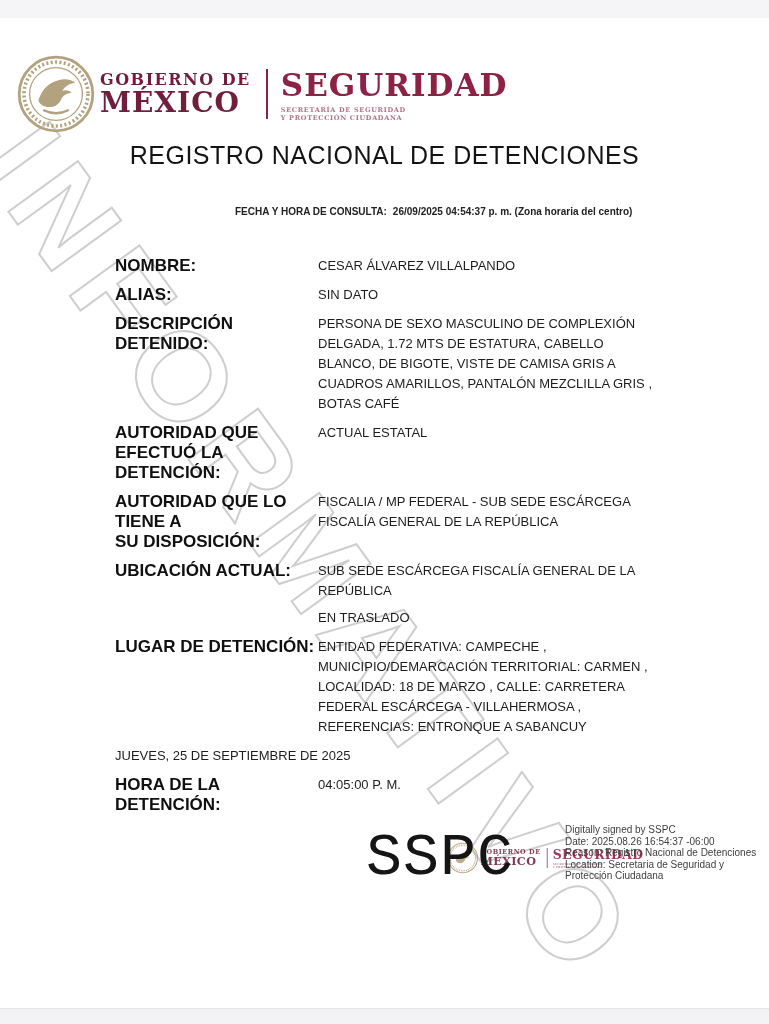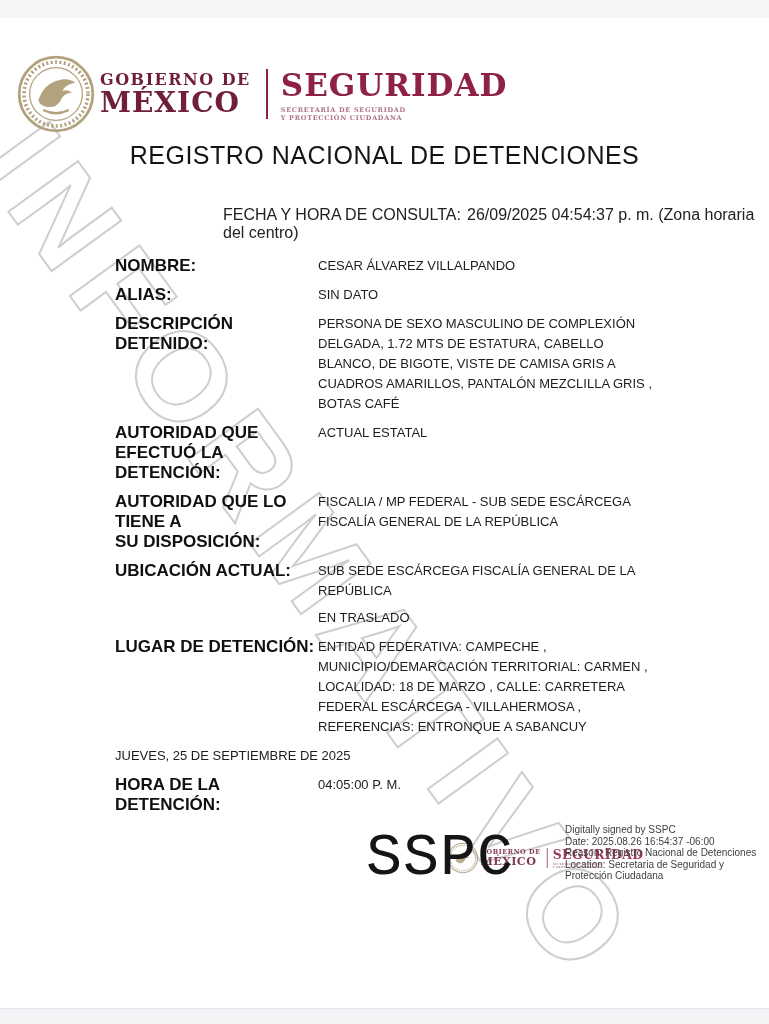--- a/index.html
+++ b/index.html
@@ -29,21 +29,21 @@
   .gob-line2 { font-size:28px; letter-spacing:1px; margin-top:-3px; }
   .divider { width:2px; height:50px; background:#8e2244; margin:0 13px 0 15px; }
   .seg-text { color:#8e2244; font-family:"DejaVu Serif", serif; }
   .seg-main { font-size:31px; font-weight:bold; letter-spacing:1px; }
   .seg-sub { font-size:6.5px; font-weight:bold; color:#b0738a; letter-spacing:0.7px; line-height:8px; margin-top:3px; white-space:pre-line; }
 
   .title {
     position:absolute; top:141px; left:0; width:769px; text-align:center;
     font-size:25px; font-weight:normal; color:#141414; letter-spacing:0.5px; z-index:2;
   }
-  .consulta { position:absolute; top:206px; left:223px; font-size:16px; color:#222; z-index:2; }
+  .consulta { position:absolute; top:206px; left:235px; font-size:10px; color:#222; z-index:2;font-weight:bold; }
   .consulta .c-label { margin-right:6px; }
 
   .fields { position:absolute; left:115px; top:256px; width:606px; display:flex; flex-direction:column; gap:9px; z-index:2; }
   .row { display:flex; align-items:flex-start; }
   .flabel { width:203px; flex-shrink:0; font-weight:bold; font-size:17px; line-height:20px; color:#101010; white-space:pre-line; }
   .fvalue { font-size:13px; line-height:20px; color:#1d1d1d; white-space:pre-line; }
   .fvalue2 { margin-top:7px; }
 
   
   .sspc { position:absolute; left:366px; top:824px; font-size:60px; color:#151515; letter-spacing:1px; z-index:4;font-family:Liberation Mono, monospace; }

